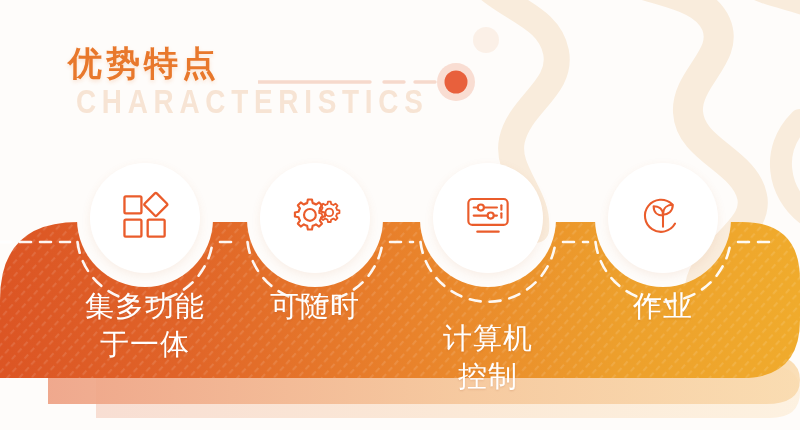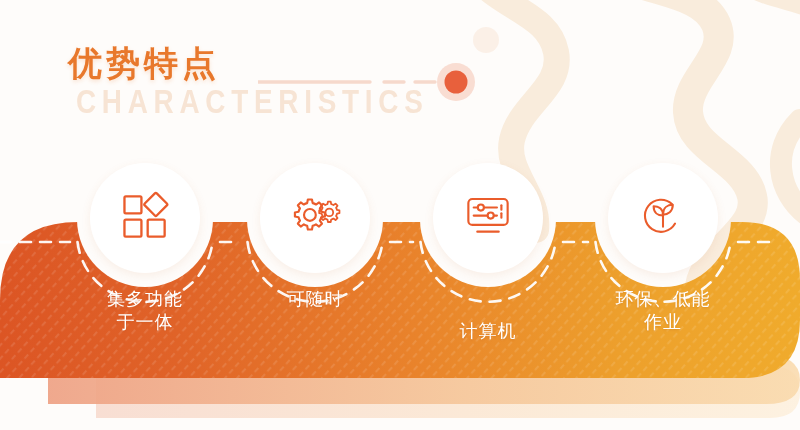--- a/index.html
+++ b/index.html
@@ -41,21 +41,21 @@
   .circle{
     position:absolute;width:110px;height:110px;border-radius:50%;
     background:#ffffff;
     box-shadow:0 3px 10px rgba(210,120,60,0.10);
   }
   .circle-icon{position:absolute;left:50%;top:50%;transform:translate(-50%,-50%);}
 
   
   .label{
     position:absolute;width:190px;text-align:center;
-    color:#ffffff;font-size:18px;line-height:1.30;
+    color:#ffffff;font-size:29px;line-height:1.30;
     font-family:"Liberation Sans","DejaVu Sans",sans-serif;
     letter-spacing:1px;
     text-shadow:0 1px 2px rgba(150,60,20,.18);
   }
   .label .l2{display:block;font-family:Liberation Serif, serif;}
 </style>
 </head>
 <body>
 
 <div id="stage">
@@ -221,20 +221,20 @@
     <span>集多功能</span>
     <span class="l2">于一体</span>
   </div>
 
   <div class="label" style="left:220px;top:288px;">
     <span>可随时</span>
   </div>
 
   <div class="label" style="left:393px;top:288px;margin-top:32px;">
     <span>计算机</span>
+    <span class="l2">控制</span>
   </div>
 
   <div class="label" style="left:568px;top:288px;">
-    <span>环保、低能</span>
     <span class="l2">作业</span>
   </div>
 
 </div>
 
 </body></html>

